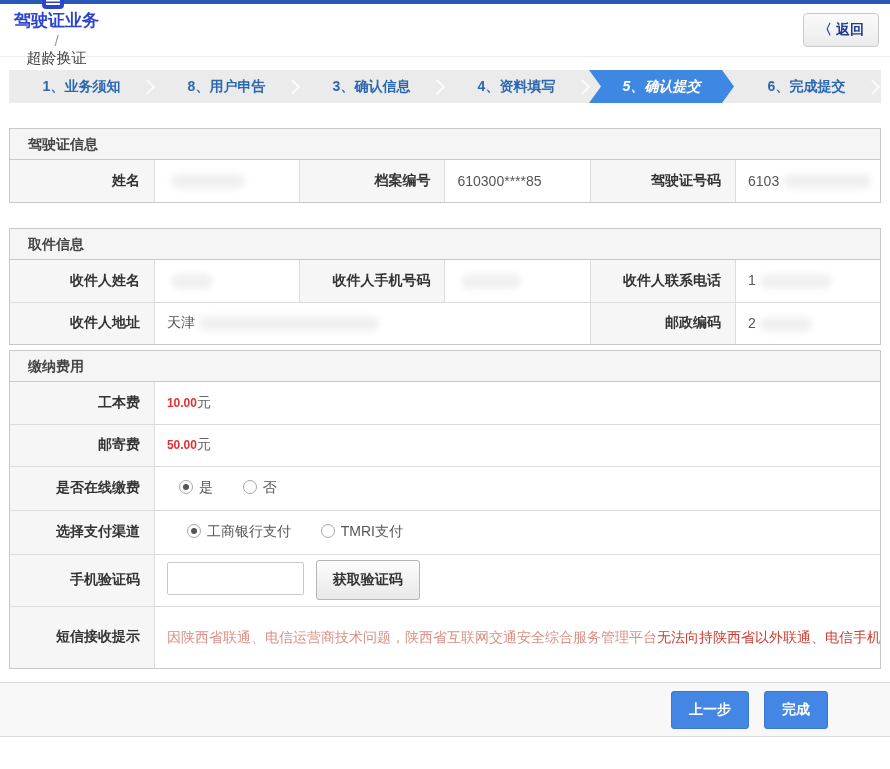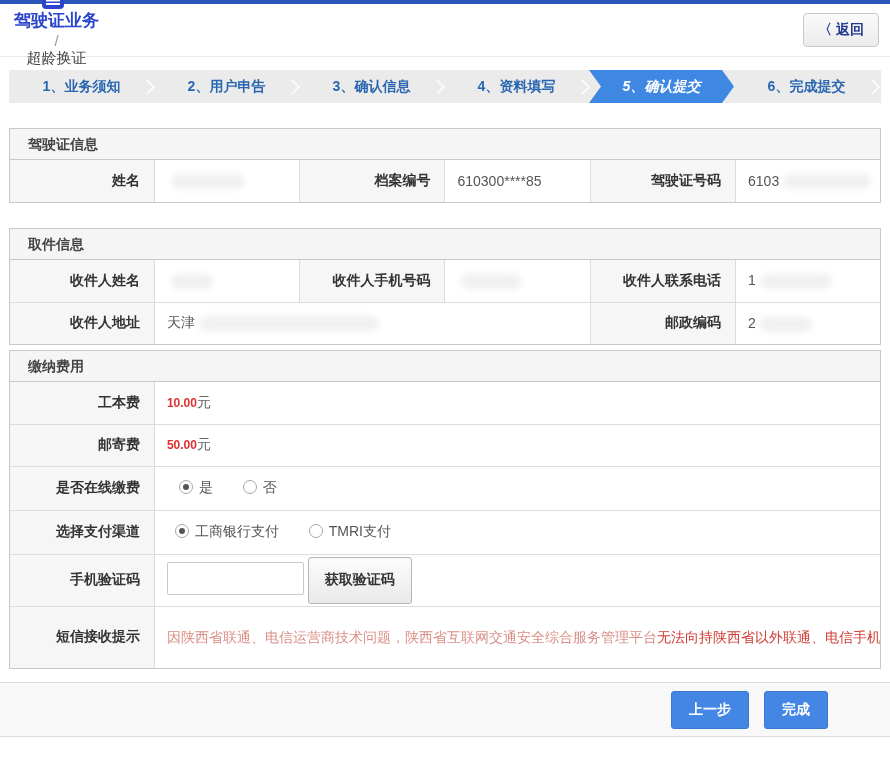--- a/index.html
+++ b/index.html
@@ -50,21 +50,21 @@
   .unit { color:#666; font-size:14px; }
 
   .radio { display:inline-block; width:14px; height:14px; border:1px solid #a7a7a7; border-radius:50%;
            background:#fff; position:relative; vertical-align:-2px; margin-right:6px; cursor:pointer; }
   .radio.checked::after { content:''; position:absolute; left:3px; top:3px; right:3px; bottom:3px;
            border-radius:50%; background:#555; }
   .radio-label { color:#555; font-size:14px; margin-right:26px; font-weight:normal; }
 
   .captcha-input { width:137px; height:33px; border:1px solid #c9c9c9; border-radius:2px;
                    padding:0 8px; font-size:14px; color:#333; outline:none; }
-  .captcha-btn { height:47px; padding:0 16px; vertical-align:middle;
+  .captcha-btn { height:40px; margin-left:8px; padding:0 16px; vertical-align:middle;
                  background:linear-gradient(#fcfcfc,#e9e9e9); border:1px solid #b5b5b5;
                  border-radius:3px; font-size:14px; font-weight:bold; color:#333; cursor:pointer; }
 
   td.notice-cell { white-space:normal; line-height:28px; padding:6px 18px 6px 12px; font-size:14px; }
   .notice-light { color:#da8f85; }
   .notice-dark { color:#ce3d33; }
 
   .footer { margin-top:13px; height:55px; background:#f8f8f8; border-top:1px solid #dcdcdc;
             border-bottom:1px solid #dcdcdc; display:flex; align-items:center;
             justify-content:flex-end; padding-right:62px; gap:15px; }
@@ -95,21 +95,21 @@
       <span>〈</span>
       <span>返回</span>
     </button>
   </div>
 
   <div class="steps">
     <div class="step">
       <span>1、业务须知</span><span class="chev"></span>
     </div>
     <div class="step">
-      <span>2、用户申告</span><span class="chev"></span>
+      <span>8、用户申告</span><span class="chev"></span>
     </div>
     <div class="step">
       <span>3、确认信息</span><span class="chev"></span>
     </div>
     <div class="step">
       <span>4、资料填写</span><span class="chev"></span>
     </div>
     <div class="step active">
       <span>5、确认提交</span>
     </div>
@@ -197,21 +197,21 @@
         </tr>
         <tr class="h44">
           <td class="lbl">是否在线缴费</td>
           <td class="val" style="padding-left:24px">
             <span class="radio checked"></span><span class="radio-label">是</span>
             <span class="radio"></span><span class="radio-label">否</span>
           </td>
         </tr>
         <tr class="h44">
           <td class="lbl">选择支付渠道</td>
-          <td class="val" style="padding-left:20px">
+          <td class="val" style="padding-left:32px">
             <span class="radio checked"></span><span class="radio-label">工商银行支付</span>
             <span class="radio"></span><span class="radio-label">TMRI支付</span>
           </td>
         </tr>
         <tr class="h52">
           <td class="lbl">手机验证码</td>
           <td class="val">
             <input class="captcha-input" type="text" value="" style="">
             <button class="captcha-btn">获取验证码</button>
           </td>

